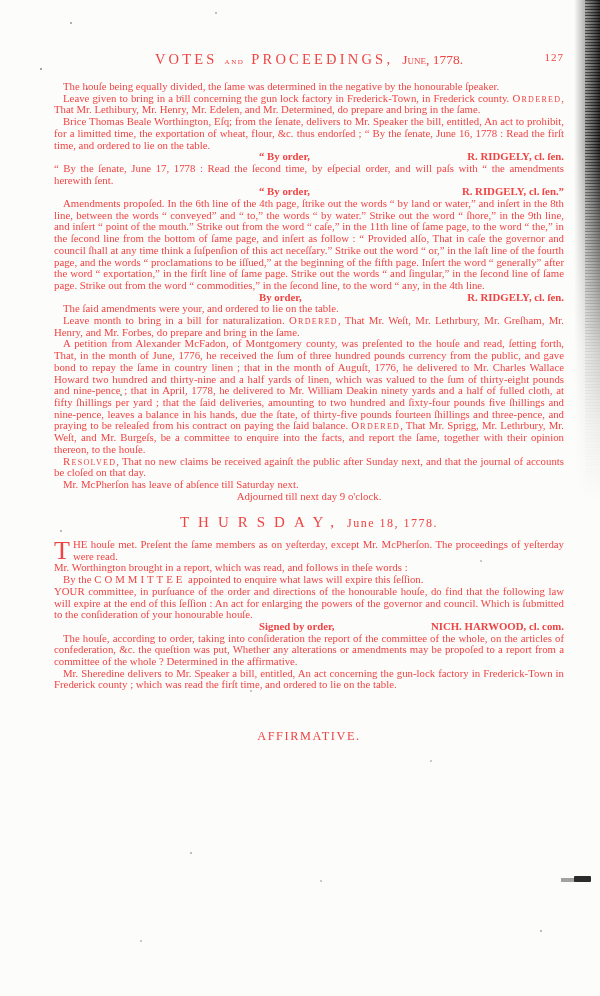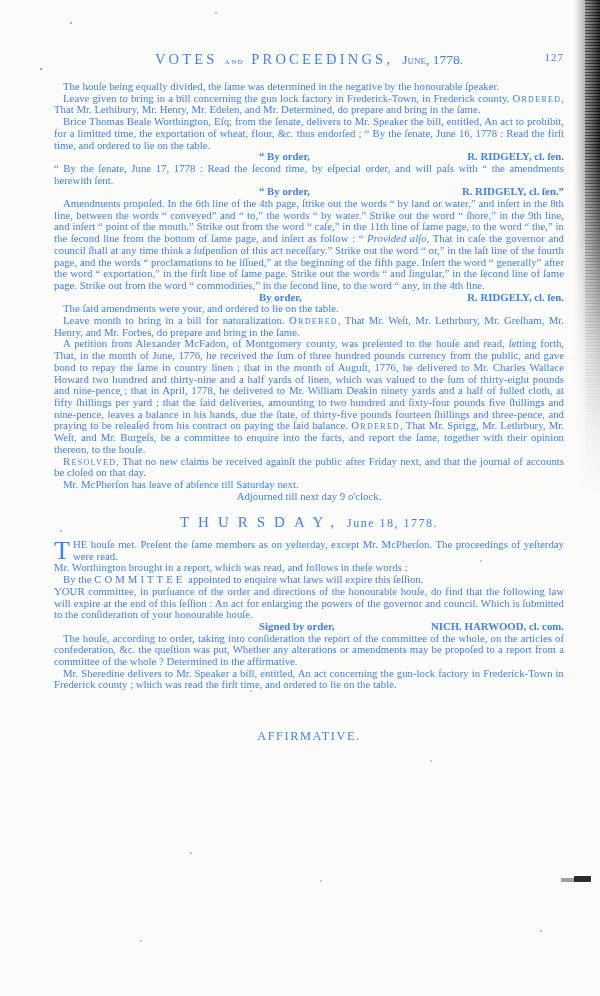--- a/index.html
+++ b/index.html
@@ -1,39 +1,39 @@
 <!DOCTYPE html>
 <html><head>
 <meta charset="utf-8">
 <style>
   html,body { margin:0; padding:0; background:#e8e8e8; }
   .page {
     position:relative; width:600px; height:996px; margin:0 auto;
     background:#fcfcfa; overflow:hidden;
-    font-family:"Liberation Serif", serif; color:#3b82f6;
+    font-family:"Liberation Serif", serif; color:#ef4444;
   }
   .content { position:absolute; left:54px; top:50px; width:510px; }
 
   .header { position:relative; text-align:center; margin-bottom:13px; white-space:nowrap; }
   .t-main { font-size:14.5px; letter-spacing:3.2px; }
   .t-and  { font-size:10.5px; font-variant:small-caps; letter-spacing:1.5px; padding:0 3px; }
   .t-date { font-size:13.5px; font-variant:small-caps; padding-left:5px; }
   .page-num { position:absolute; right:0; top:1px; font-size:11px; letter-spacing:1px; }
 
   p { margin:0; font-size:10.8px; line-height:11.7px; text-align:justify; }
   .indent { text-indent:9px; }
   .center { text-align:center; text-indent:0; }
   .right  { text-align:center; font-size:12.3px; letter-spacing:1.6px; margin-top:40px; }
   .heading { text-align:center; margin:15px 0 9px 0; font-size:15px; text-indent:0; white-space:nowrap; }
   .hday  { letter-spacing:9px; }
   .hdate { letter-spacing:1.5px; padding-left:4px; font-size:12px; }
   .sigline { display:flex; justify-content:space-between; padding-left:205px;
              font-size:10.8px; line-height:11.7px;font-weight:bold; }
   .sc { font-variant:small-caps; letter-spacing:1.3px; }
-  .it { font-style:italic; }
+  .it { }
   .spaced { letter-spacing:3px; }
   .cap { float:left; font-size:26px; line-height:21px; padding:1px 3px 0 0; }
 
   
   .edge-band {
     position:absolute; top:0; right:0; width:26px; height:500px;
     background:
       repeating-linear-gradient(to bottom,
         rgba(0,0,0,0.55) 0 1px, rgba(50,50,50,0.28) 1px 3px,
         rgba(0,0,0,0.62) 3px 4px, rgba(90,90,90,0.2) 4px 6px),
@@ -88,21 +88,21 @@
           <span>R. RIDGELY, cl. ſen.”</span>
         </div>
         <p class="para indent"><span>Amendments propoſed.  In the 6th line of the 4th page, ſtrike out the words “ by land or water,” and inſert in the 8th line, between the words “ conveyed” and “ to,” the words “ by water.”  Strike out the word “ ſhore,” in the 9th line, and inſert “ point of the mouth.”  Strike out from the word “ caſe,” in the 11th line of ſame page, to the word “ the,” in the ſecond line from the bottom of ſame page, and inſert as follow : “ </span><span class="it">Provided alſo</span><span>, That in caſe the governor and council ſhall at any time think a ſuſpenſion of this act neceſſary.”  Strike out the word “ or,” in the laſt line of the fourth page, and the words “ proclamations to be iſſued,” at the beginning of the fifth page.  Inſert the word “ generally” after the word “ exportation,” in the firſt line of ſame page.  Strike out the words “ and ſingular,” in the ſecond line of ſame page.  Strike out from the word “ commodities,” in the ſecond line, to the word “ any, in the 4th line.</span></p>
         <div class="sigline">
           <span>By order,</span>
           <span>R. RIDGELY, cl. ſen.</span>
         </div>
         <p class="para indent"><span>The ſaid amendments were your, and ordered to lie on the table.</span></p>
         <p class="para indent"><span>Leave month to bring in a bill for naturalization.  </span><span class="sc">Ordered</span><span>, That Mr. Weſt, Mr. Lethrbury, Mr. Greſham, Mr. Henry, and Mr. Forbes, do prepare and bring in the ſame.</span></p>
         <p class="para indent"><span>A petition from Alexander McFadon, of Montgomery county, was preſented to the houſe and read, ſetting forth, That, in the month of June, 1776, he received the ſum of three hundred pounds currency from the public, and gave bond to repay the ſame in country linen ; that in the month of Auguſt, 1776, he delivered to Mr. Charles Wallace Howard two hundred and thirty-nine and a half yards of linen, which was valued to the ſum of thirty-eight pounds and nine-pence ; that in April, 1778, he delivered to Mr. William Deakin ninety yards and a half of fulled cloth, at fifty ſhillings per yard ; that the ſaid deliveries, amounting to two hundred and ſixty-four pounds five ſhillings and nine-pence, leaves a balance in his hands, due the ſtate, of thirty-five pounds fourteen ſhillings and three-pence, and praying to be releaſed from his contract on paying the ſaid balance.  </span><span class="sc">Ordered</span><span>, That Mr. Sprigg, Mr. Lethrbury, Mr. Weſt, and Mr. Burgeſs, be a committee to enquire into the facts, and report the ſame,  together with their opinion thereon, to the houſe.</span></p>
-        <p class="para indent"><span class="sc">Resolved</span><span>, That no new claims be received againſt the public after Friday next, and that the journal of accounts be cloſed on that day.</span></p>
+        <p class="para indent"><span class="sc">Resolved</span><span>, That no new claims be received againſt the public after Sunday next, and that the journal of accounts be cloſed on that day.</span></p>
         <p class="para indent"><span>Mr. McPherſon has leave of abſence till Saturday next.</span></p>
         <p class="center"><span>Adjourned till next day 9 o'clock.</span></p>
         <p class="heading"><span class="hday">THURSDAY,</span><span class="hdate">June 18, 1778.</span></p>
         <p class="dropcap"><span class="cap">T</span><span>HE houſe met.  Preſent the ſame members as on yeſterday, except Mr. McPherſon.  The proceedings of yeſterday were read.</span></p>
         <p class="para"><span>Mr. Worthington brought in a report, which was read, and follows in theſe words :</span></p>
         <p class="para indent"><span>By the </span><span class="spaced">COMMITTEE</span><span> appointed to enquire what laws will expire this ſeſſion.</span></p>
         <p class="para"><span>YOUR committee, in purſuance of the order and directions of the honourable houſe, do find that the following law will expire at the end of this ſeſſion :  An act for enlarging the powers of the governor and council.  Which is ſubmitted to the conſideration of your honourable houſe.</span></p>
         <div class="sigline">
           <span>Signed by order,</span>
           <span>NICH. HARWOOD, cl. com.</span>

